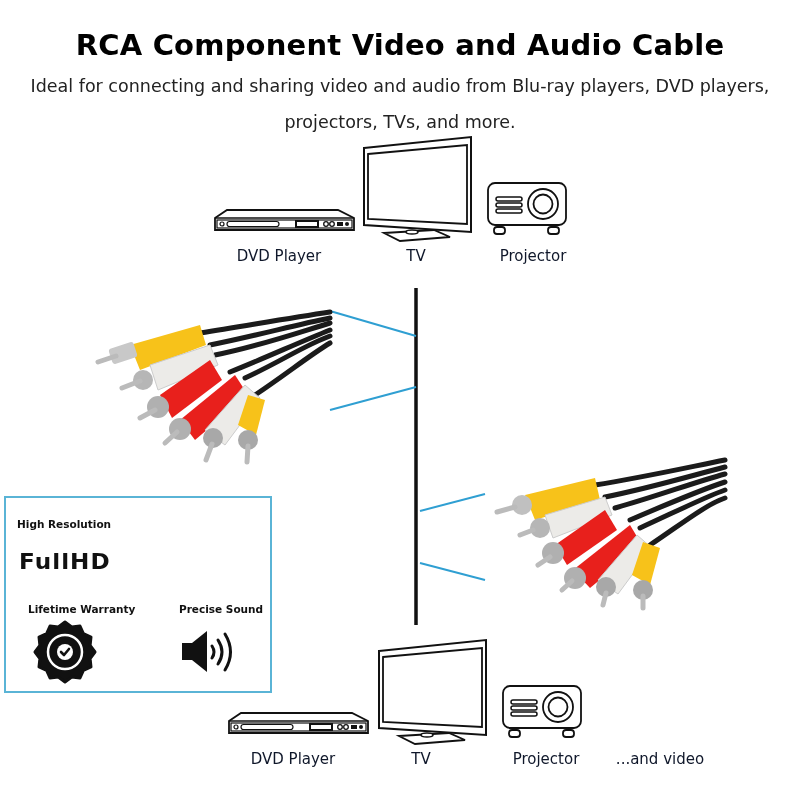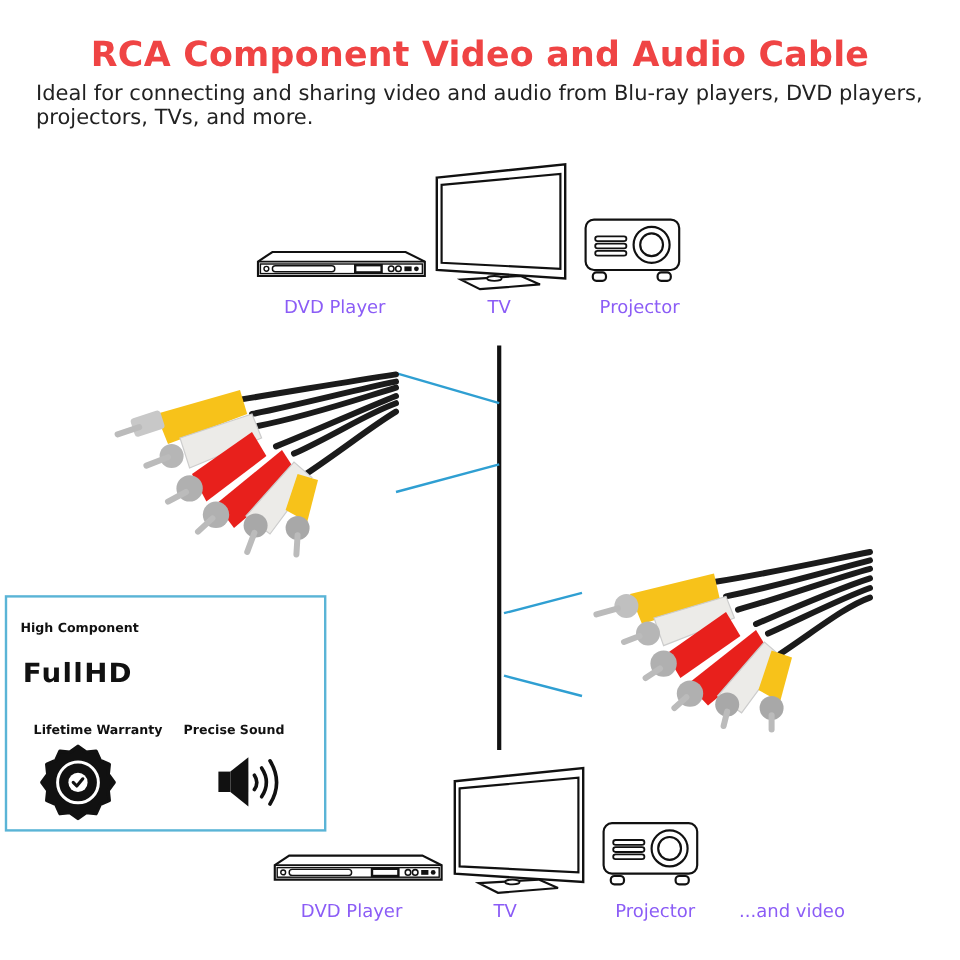--- a/index.html
+++ b/index.html
@@ -1,34 +1,34 @@
 <!DOCTYPE html>
 <html><head>
 <meta charset="utf-8">
 <style>
   html, body { margin: 0; padding: 0; background: #ffffff; }
   body { width: 800px; height: 800px; position: relative; overflow: hidden;
          font-family: "DejaVu Sans", "Liberation Sans", sans-serif; color: #222; }
   .abs { position: absolute; }
   #title { left: 0; width: 800px; top: 28px; text-align: center; font-size: 29px;
            font-weight: bold; letter-spacing: 0.2px; }
-  #subtitle { left: 30px; width: 740px; top: 68px; text-align: left; font-size: 17.5px;
-              line-height: 20px; color: #222; }
-  .dev-label { font-size: 15px; color: #8b5cf6; text-align: center; white-space: nowrap; }
+  #subtitle { left: 30px; width: 740px; top: 68px; text-align: center; font-size: 17.5px;
+              line-height: 36px; color: #222; }
+  .dev-label { font-size: 15px; color: #0f172a; text-align: center; white-space: nowrap; }
   .badge-box { left: 4px; top: 496px; width: 264px; height: 193px;
                border: 2px solid; box-sizing: content-box; }
   .badge-title { font-size: 10.5px; font-weight: bold; color: #111; white-space: nowrap; }
   .fullhd { font-family: "DejaVu Sans", sans-serif; font-weight: 900; font-size: 22px;
             letter-spacing: 1px; color: #111; transform: scaleX(1.05); transform-origin: left; }
   svg { overflow: visible; }
 </style>
 </head>
 <body>
 
-<div id="title" class="abs" style="color: #ef4444;">RCA Component Video and Audio Cable</div>
+<div id="title" class="abs" style="color: #000000;">RCA Component Video and Audio Cable</div>
 <div id="subtitle" class="abs">Ideal for connecting and sharing video and audio from Blu-ray players, DVD players, projectors, TVs, and more.</div>
 
 <svg class="abs" style="left:0;top:0" width="800" height="800">
 
   <g transform="translate(213,208)">
     <path d="M2,10 L14,2 L125,2 L141,10 L141,22 L2,22 Z" fill="#fff" stroke="#111" stroke-width="1.8"></path>
     <line x1="2" y1="10" x2="141" y2="10" stroke="#111" stroke-width="1.5"></line>
     <rect x="4" y="12" width="135" height="8" fill="#fff" stroke="#111" stroke-width="1.2"></rect>
     <circle cx="9" cy="16" r="2" fill="none" stroke="#111" stroke-width="1.2"></circle>
     <rect x="14" y="13.5" width="52" height="5" rx="2.5" fill="none" stroke="#111" stroke-width="1.2"></rect>
@@ -178,24 +178,24 @@
     <circle cx="55" cy="21" r="15" fill="#fff" stroke="#111" stroke-width="1.8"></circle>
     <circle cx="55" cy="21" r="9.5" fill="#fff" stroke="#111" stroke-width="1.8"></circle>
   </g>
 </svg>
 
 <div class="abs dev-label" style="left:229px;top:247px;width:100px">DVD Player</div>
 <div class="abs dev-label" style="left:396px;top:247px;width:40px">TV</div>
 <div class="abs dev-label" style="left:490px;top:247px;width:86px">Projector</div>
 
 <div class="abs badge-box" id="featbox" style="border-color: rgb(90, 180, 214);"></div>
-<div class="abs badge-title" style="left:17px;top:518px">High Component</div>
+<div class="abs badge-title" style="left:17px;top:518px">High Resolution</div>
 <div class="abs fullhd" style="left:19px;top:549px">FullHD</div>
 <div class="abs badge-title" style="left:28px;top:603px">Lifetime Warranty</div>
-<div class="abs badge-title" style="left:153px;top:603px">Precise Sound</div>
+<div class="abs badge-title" style="left:179px;top:603px">Precise Sound</div>
 
 <svg class="abs" style="left:33px;top:620px" width="64" height="64" viewBox="0 0 64 64">
   <g id="seal" fill="#111">
       <path d="M32.00,2.00L38.73,6.89L47.00,6.02L50.38,13.62L57.98,17.00L57.11,25.27L62.00,32.00L57.11,38.73L57.98,47.00L50.38,50.38L47.00,57.98L38.73,57.11L32.00,62.00L25.27,57.11L17.00,57.98L13.62,50.38L6.02,47.00L6.89,38.73L2.00,32.00L6.89,25.27L6.02,17.00L13.62,13.62L17.00,6.02L25.27,6.89Z" stroke="#111" stroke-width="3" stroke-linejoin="round"></path>
     </g>
   <circle cx="32" cy="32" r="17" fill="none" stroke="#fff" stroke-width="2.5"></circle>
   <circle cx="32" cy="32" r="8" fill="#fff"></circle>
   <path d="M28,32 L31,35 L36,29" fill="none" stroke="#111" stroke-width="2.6" stroke-linecap="round" stroke-linejoin="round"></path>
 </svg>
 

